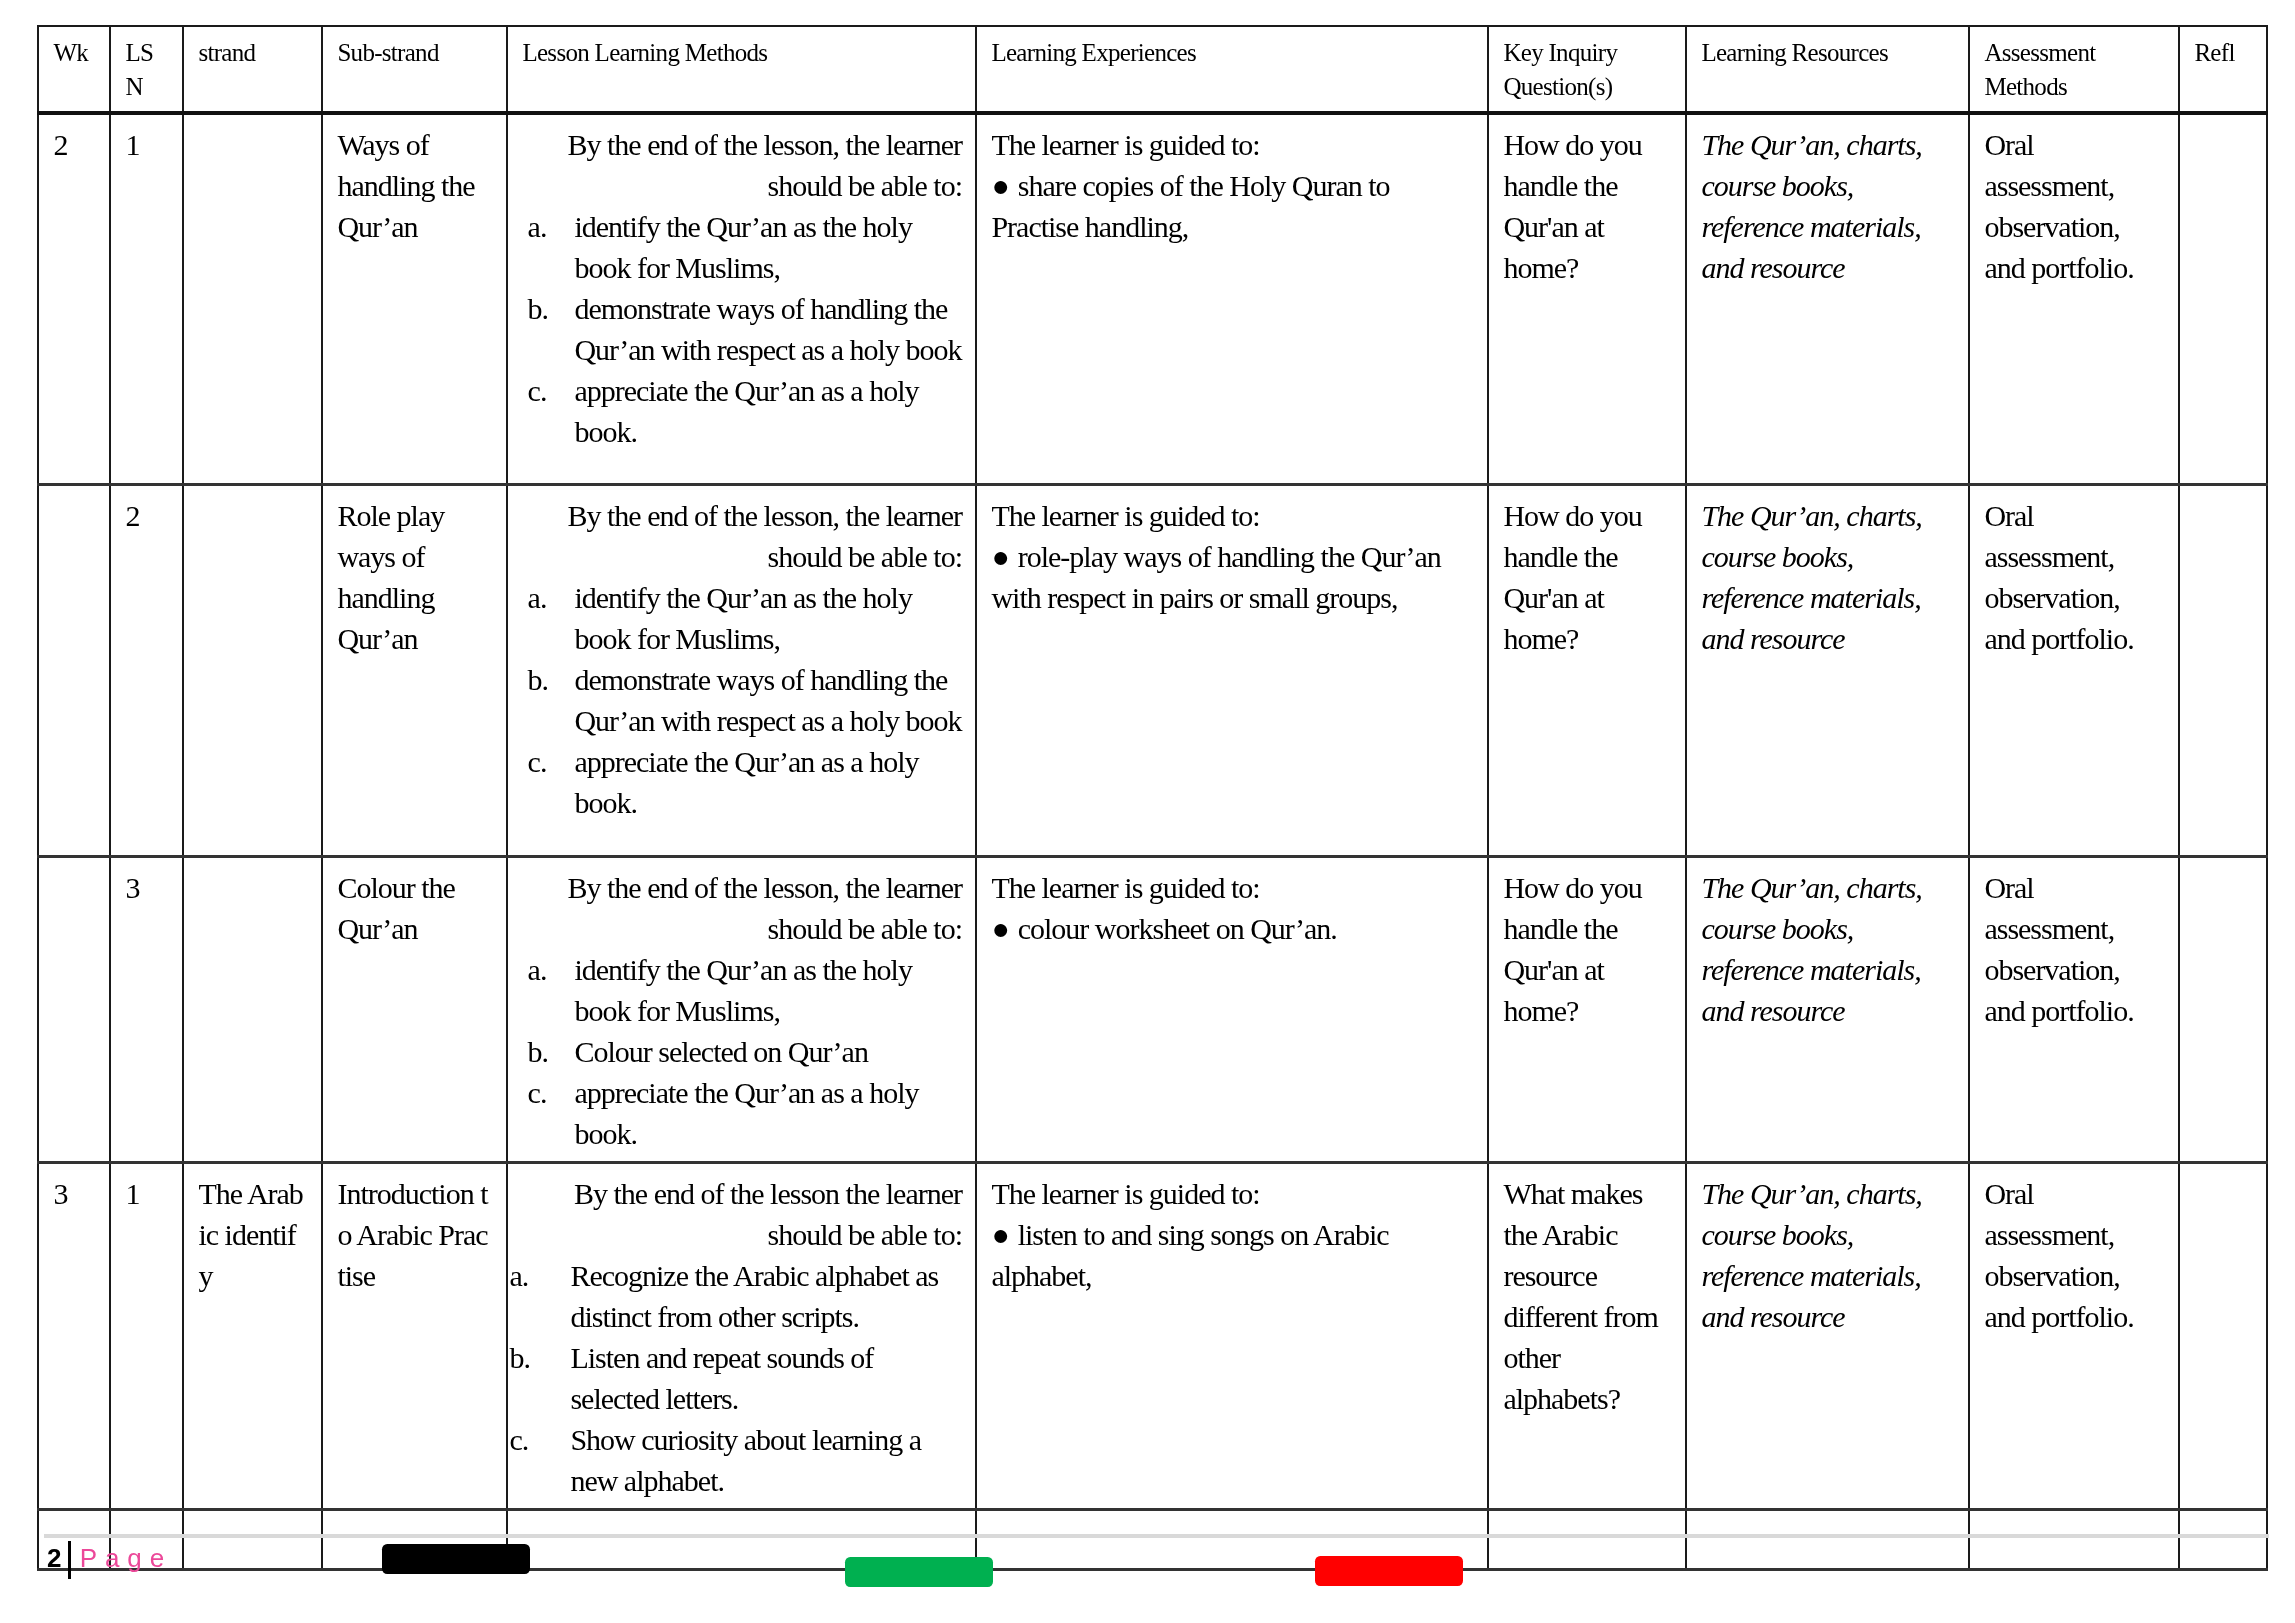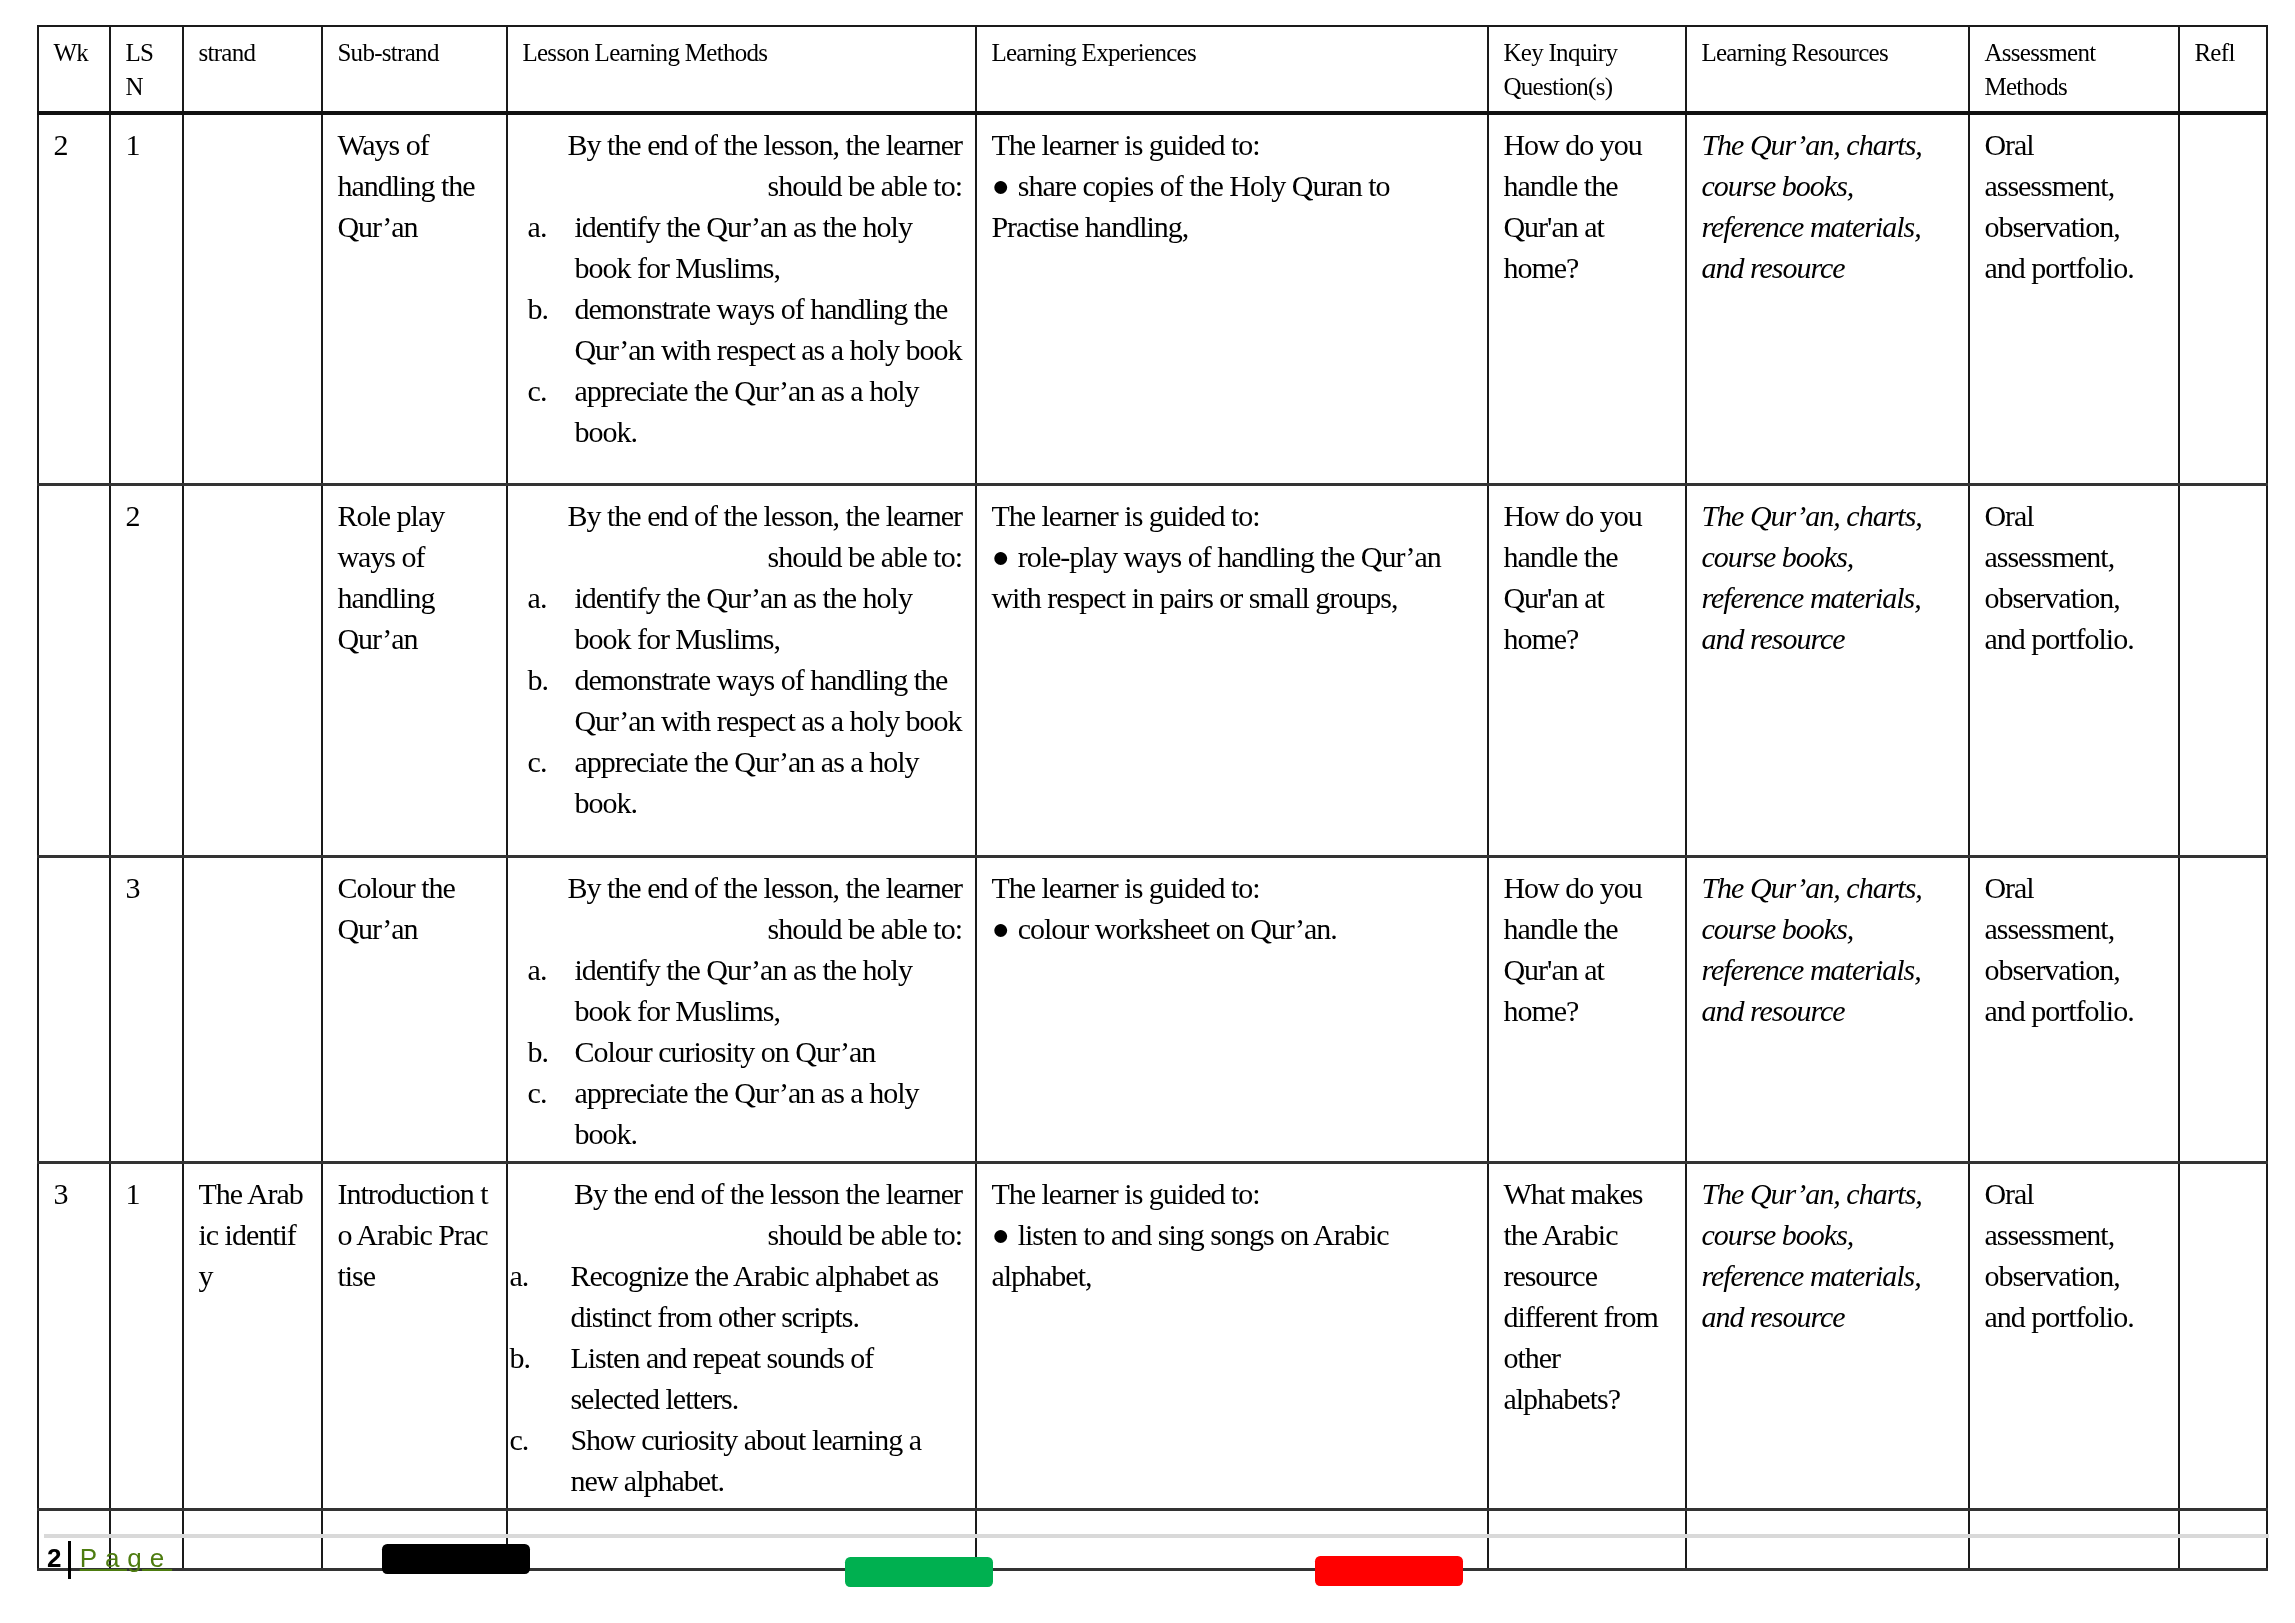--- a/index.html
+++ b/index.html
@@ -20,21 +20,21 @@
   ol.outcomes li { position:relative; padding-left:52px; }
   ol.outcomes li .mk { position:absolute; left:5.2px; top:0; }
   ol.outcomes.tight li { padding-left:48px; }
   ol.outcomes.tight li .mk { left:-13px; }
   .bullet { margin-right:9.2px; }
   .footer-rule { position:absolute; left:44px; top:1534px; width:2225px; height:3.9px; background:#d9d9d9; }
   .page-num { position:absolute; left:47px; top:1539px; font-family:"Liberation Sans","DejaVu Sans",sans-serif;
               font-size:26px; line-height:39px; }
   .page-num .num { font-weight:bold; color:#000; }
   .page-num .sep { display:inline-block; width:2.6px; height:38px; background:#000; vertical-align:middle; margin:0 9.2px 0 6.5px; }
-  .page-num .lbl { color:#4d7c0f; letter-spacing:7.9px;text-decoration:underline; }
+  .page-num .lbl { color:#ec4899; letter-spacing:7.9px; }
   .swatch { position:absolute; width:148px; height:30px; border-radius:5.2px; }
 </style>
 </head>
 <body>
 
 <table class="page-table">
   <colgroup>
     <col style="width:72px">
       <col style="width:73px">
       <col style="width:139px">
@@ -111,21 +111,21 @@
 
     <tr class="body-row" style="height:289px">
       <td></td>
       <td>3</td>
       <td></td>
       <td>Colour the Qur’an</td>
       <td>
         <span class="outcomes-intro">By the end of the lesson, the learner should be able to:</span>
         <ol class="outcomes">
           <li><span class="mk">a.</span><span>identify the Qur’an as the holy book for Muslims,</span></li>
-          <li><span class="mk">b.</span><span>Colour curiosity on Qur’an</span></li>
+          <li><span class="mk">b.</span><span>Colour selected on Qur’an</span></li>
           <li><span class="mk">c.</span><span>appreciate the Qur’an as a holy book.</span></li>
         </ol>
       </td>
       <td>
         <div>The learner is guided to:</div>
         <div><span class="bullet">●</span><span>colour worksheet on Qur’an.</span></div>
       </td>
       <td>How do you handle the Qur'an at home?</td>
       <td class="ital">The Qur’an, charts, course books, reference materials, and resource</td>
       <td>Oral assessment, observation, and portfolio.</td>

